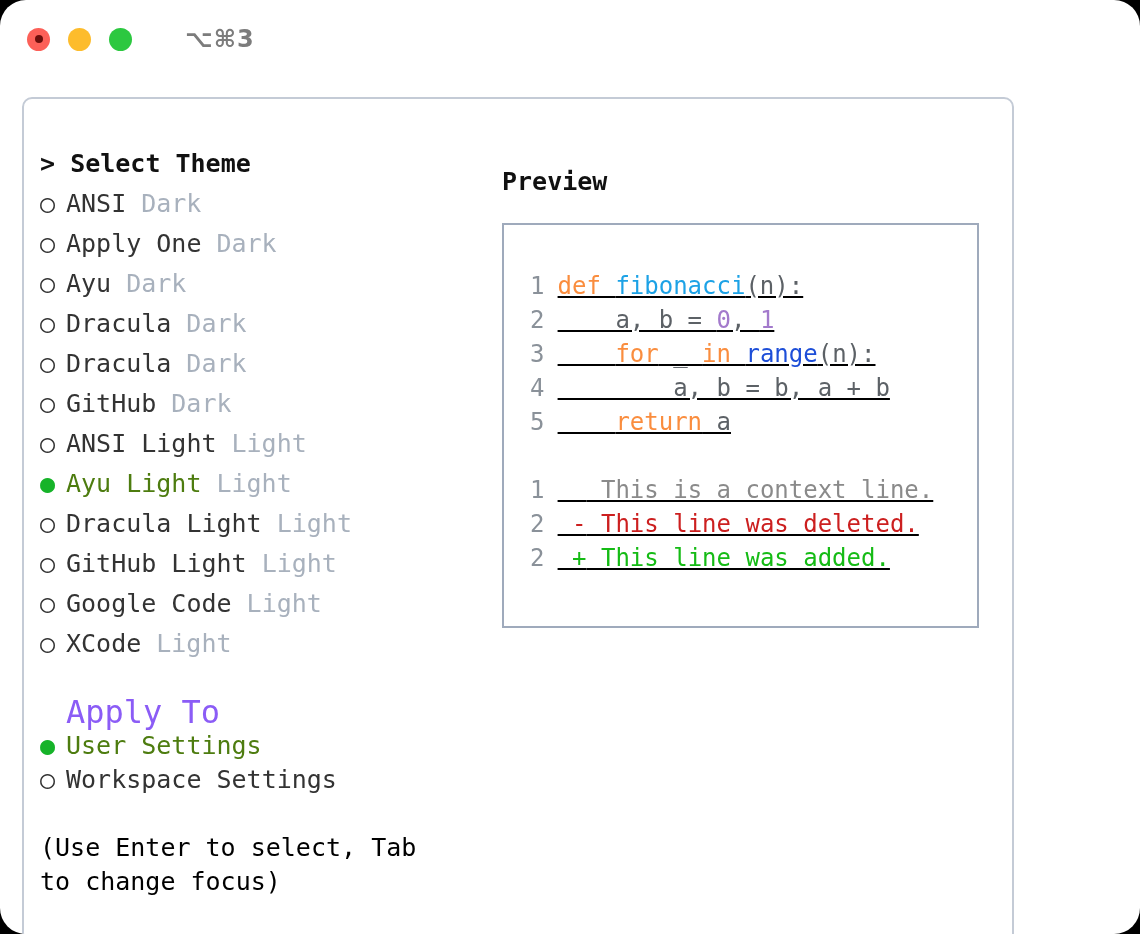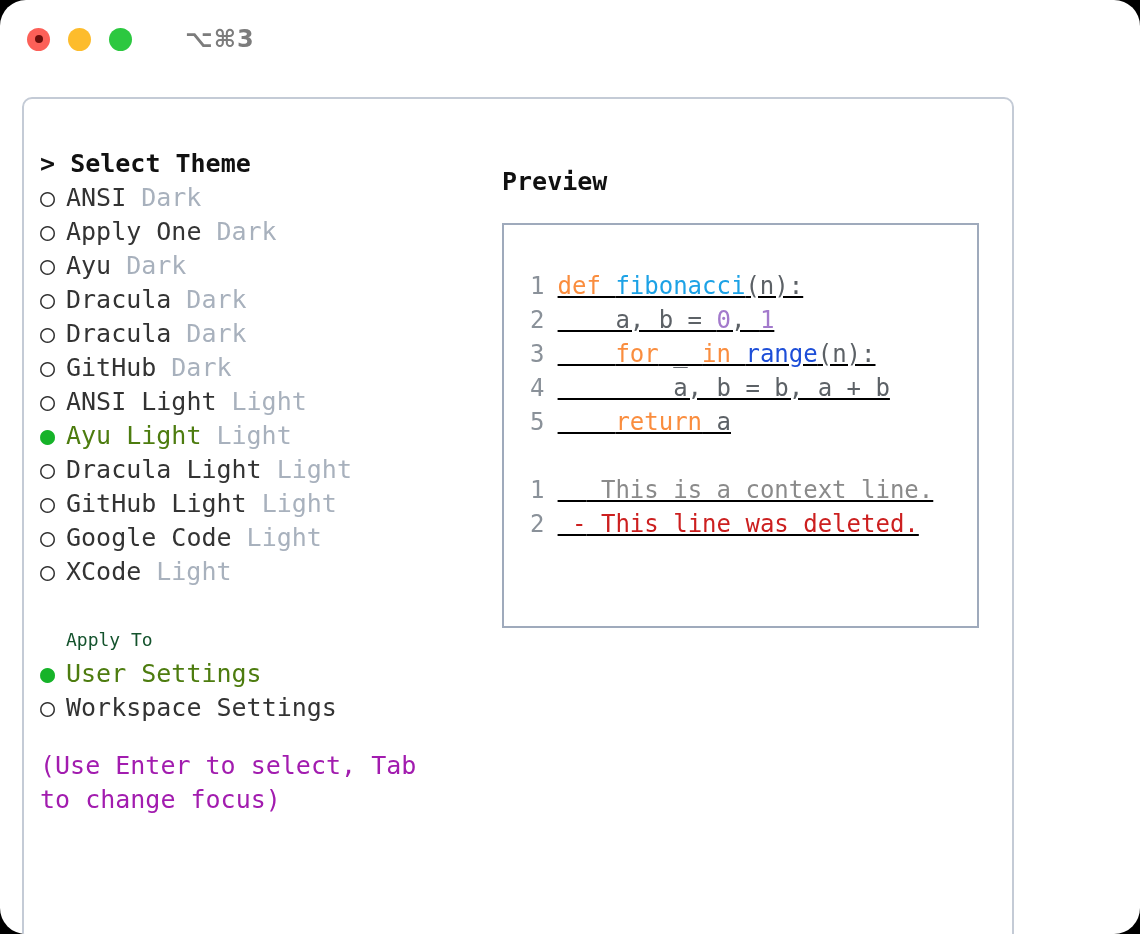--- a/index.html
+++ b/index.html
@@ -122,37 +122,38 @@
     width: 26px;
     flex: none;
     color: #333333;
   }
   .marker.sel { color: #16b329; }
   .opt-label { color: #333333; }
   .opt-row.selected .opt-label { color: #4d7c0f; }
   .opt-tag {
     color: #a8b1bd;
     margin-left: 0.6em;
+    margin-top: 6px;
   }
 
   .section-gap { height: 34px; }
 
   .group-title {
-    font-size: 18px;
-    color: #14532d;
+    font-size: 32px;
+    color: #8b5cf6;
     line-height: 34px;
     padding-left: 26px;
     white-space: pre;
   }
 
   .hint {
-    margin-top: 24px;
-    font-size: 25px;
-    line-height: 34px;
-    color: #a21caf;
+    margin-top: 34px;
+    font-size: 25px;
+    line-height: 34px;
+    color: #000000;
     width: 400px;
     white-space: pre-wrap;
   }
 
   
   .preview-title {
     font-size: 25px;
     font-weight: bold;
     color: #111111;
     line-height: 34px;
@@ -243,19 +244,20 @@
               <div class="code-line"><span class="ln">1</span><span class="kw">def </span><span class="fn">fibonacci</span><span class="plain">(n):</span></div>
               <div class="code-line"><span class="ln">2</span><span class="plain">    a, b = </span><span class="num">0</span><span class="plain">, </span><span class="num">1</span></div>
               <div class="code-line"><span class="ln">3</span><span class="plain">    </span><span class="kw">for</span><span class="plain"> _ </span><span class="kw">in</span><span class="plain"> </span><span class="call">range</span><span class="plain">(n):</span></div>
               <div class="code-line"><span class="ln">4</span><span class="plain">        a, b = b, a + b</span></div>
               <div class="code-line"><span class="ln">5</span><span class="plain">    </span><span class="kw">return</span><span class="plain"> a</span></div>
             </div>
           <div class="blank-line"></div>
           <div id="diff-block">
               <div class="code-line"><span class="ln">1</span><span class="diff-ctx">  </span><span class="diff-ctx"> This is a context line.</span></div>
               <div class="code-line"><span class="ln">2</span><span class="diff-del"> -</span><span class="diff-del"> This line was deleted.</span></div>
+              <div class="code-line"><span class="ln">2</span><span class="diff-add"> +</span><span class="diff-add"> This line was added.</span></div>
             </div>
         </div>
       </div>
 
     </div>
   </div>
 </div>
 
 </body></html>

